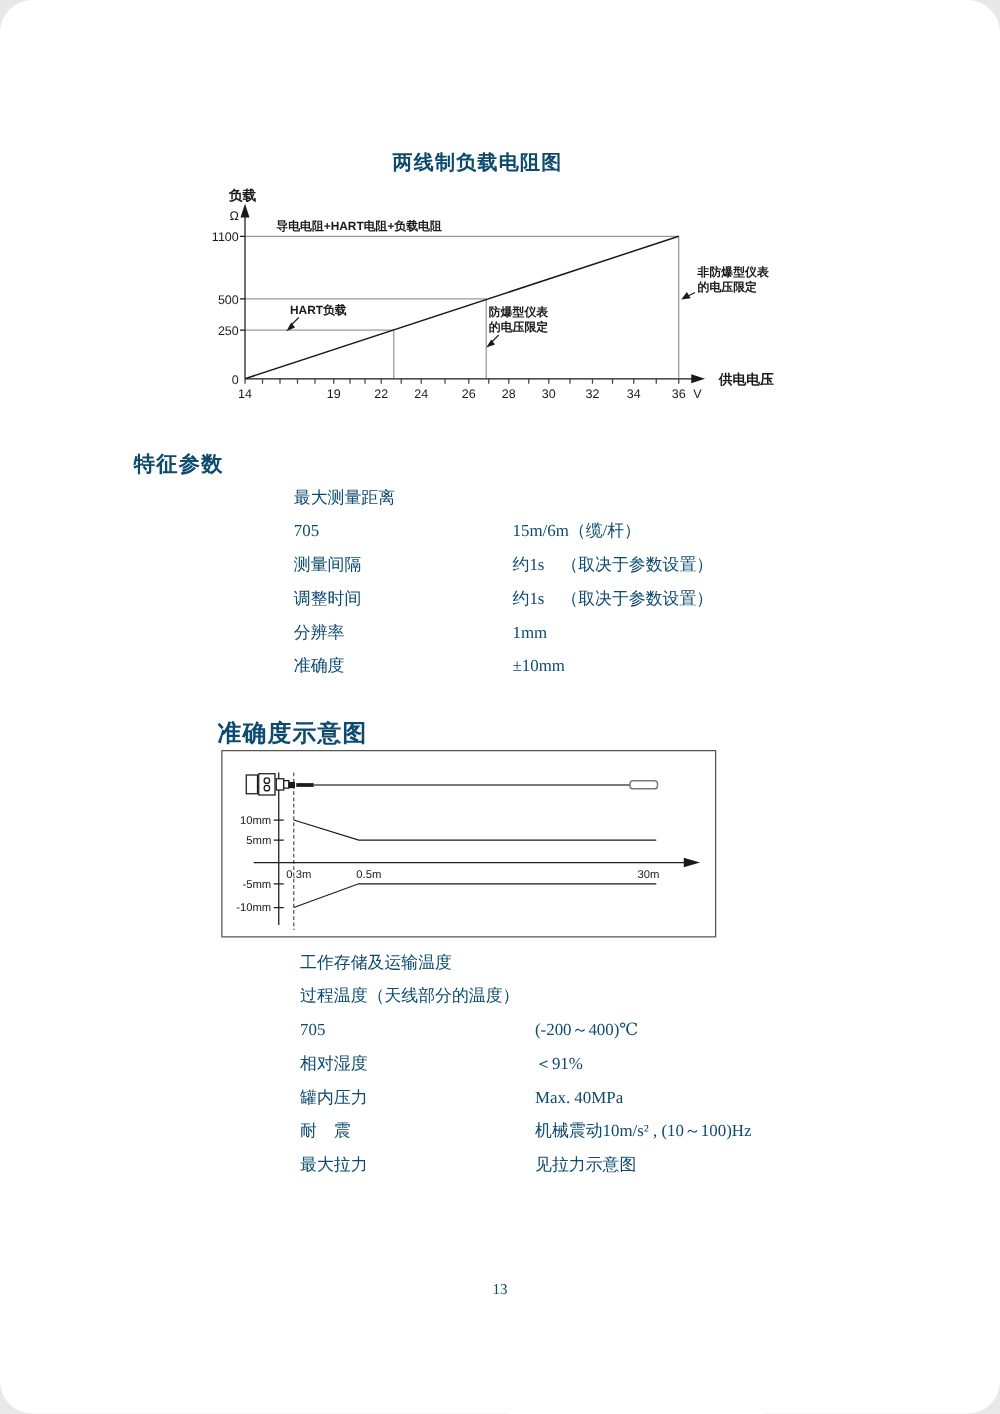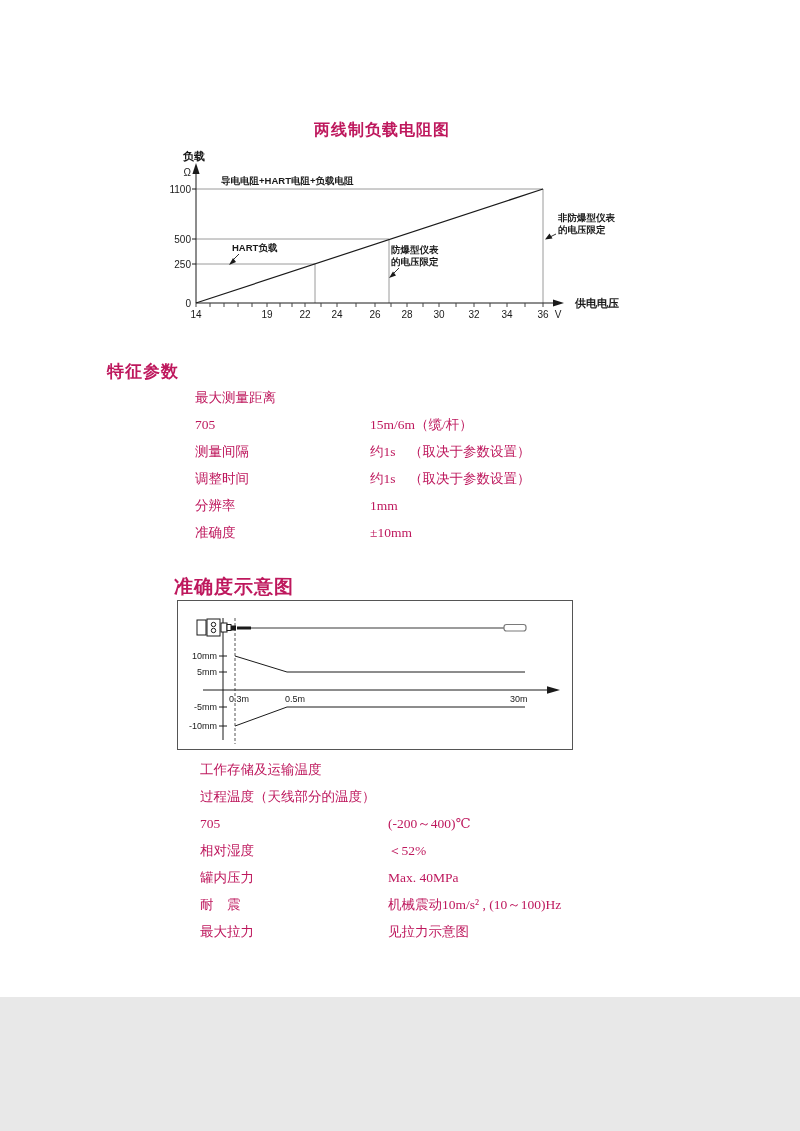--- a/index.html
+++ b/index.html
@@ -1,42 +1,43 @@
 <!DOCTYPE html>
 <html><head>
 <meta charset="utf-8">
 <style>
   html,body { margin:0; padding:0; background:#e8e8e8; }
   .page {
     position:relative;
-    width:800px; height:997px;
+    width:800px; height:1131px;
     margin:0 auto;
     background:#ffffff;
     font-family:"Liberation Serif","DejaVu Serif",serif;
-    color:#be185d;
+    color:#0c4a6e;
     overflow:hidden;
+    border-radius:26px;
   }
   .abs { position:absolute; }
   .doc-title {
     left:314px; top:120px;
     font-family:"Liberation Sans","DejaVu Sans",sans-serif;
     font-weight:bold; font-size:16px; letter-spacing:1px;
   }
   .section-heading {
     left:107px; top:360px;
     font-family:Liberation Mono, monospace;
     font-weight:bold; font-size:17px; letter-spacing:1px;
   }
   .sub-heading {
     left:174px; top:574px;
     font-family:"Liberation Sans","DejaVu Sans",sans-serif;
     font-weight:bold; font-size:19px; letter-spacing:1px;
   }
   .param-table { position:absolute; font-size:13.5px; }
-  .param-row { display:flex; height:27px; align-items:center; }
+  .param-row { display:flex; height:27px; align-items:center;margin-left:40px; }
   .param-table.t1 { left:195px; top:384px; width:420px; }
   .t1 .param-label { width:175px; flex:0 0 175px; }
   .param-table.t2 { left:200px; top:756px; width:430px; }
   .t2 .param-label { width:188px; flex:0 0 188px; }
   .param-value { flex:1; }
   .page-number {
     left:0; top:1024px; width:800px; text-align:center;
     font-size:12px;
   }
   svg { position:absolute; overflow:visible; }
@@ -201,21 +202,21 @@
     <div class="param-row">
       <span class="param-label" style="flex:0 0 auto; width:auto;">过程温度（天线部分的温度）</span>
       <span class="param-value"></span>
     </div>
     <div class="param-row">
       <span class="param-label">705</span>
       <span class="param-value">(-200～400)℃</span>
     </div>
     <div class="param-row">
       <span class="param-label">相对湿度</span>
-      <span class="param-value">＜52%</span>
+      <span class="param-value">＜91%</span>
     </div>
     <div class="param-row">
       <span class="param-label">罐内压力</span>
       <span class="param-value">Max. 40MPa</span>
     </div>
     <div class="param-row">
       <span class="param-label">耐　震</span>
       <span class="param-value">机械震动10m/s² , (10～100)Hz</span>
     </div>
     <div class="param-row">

